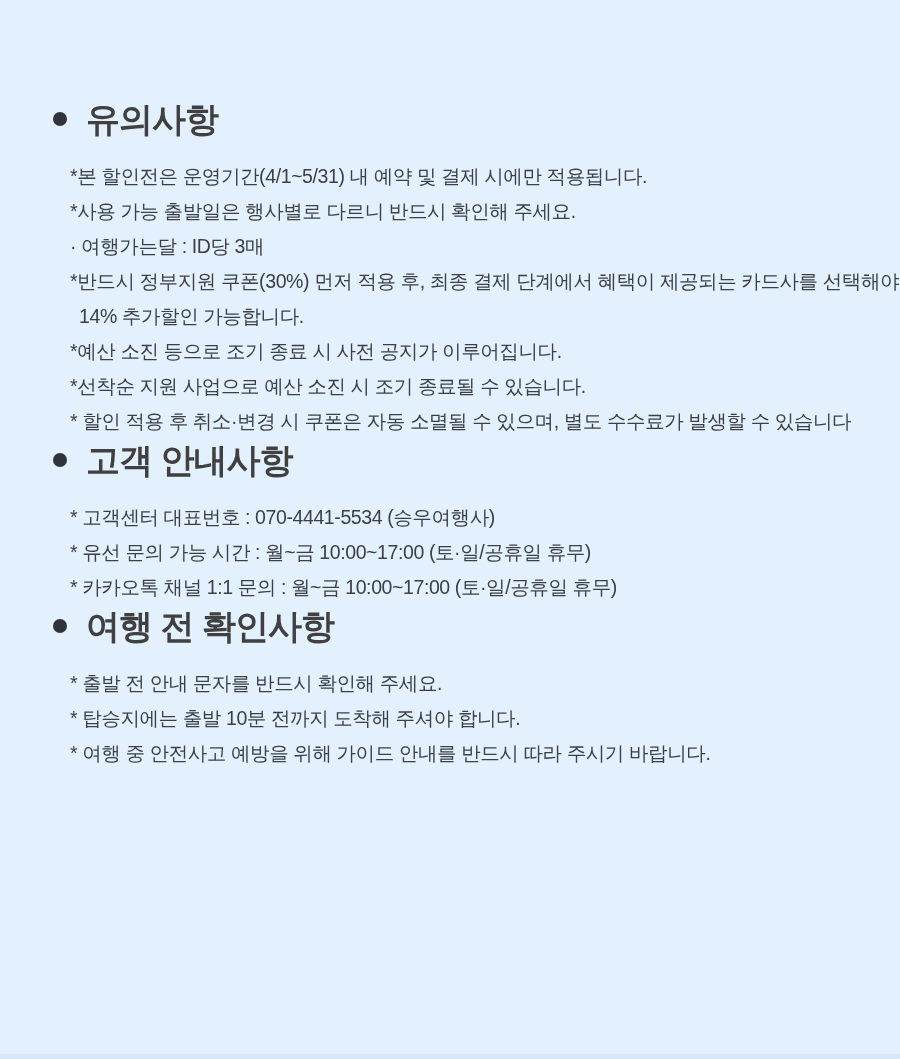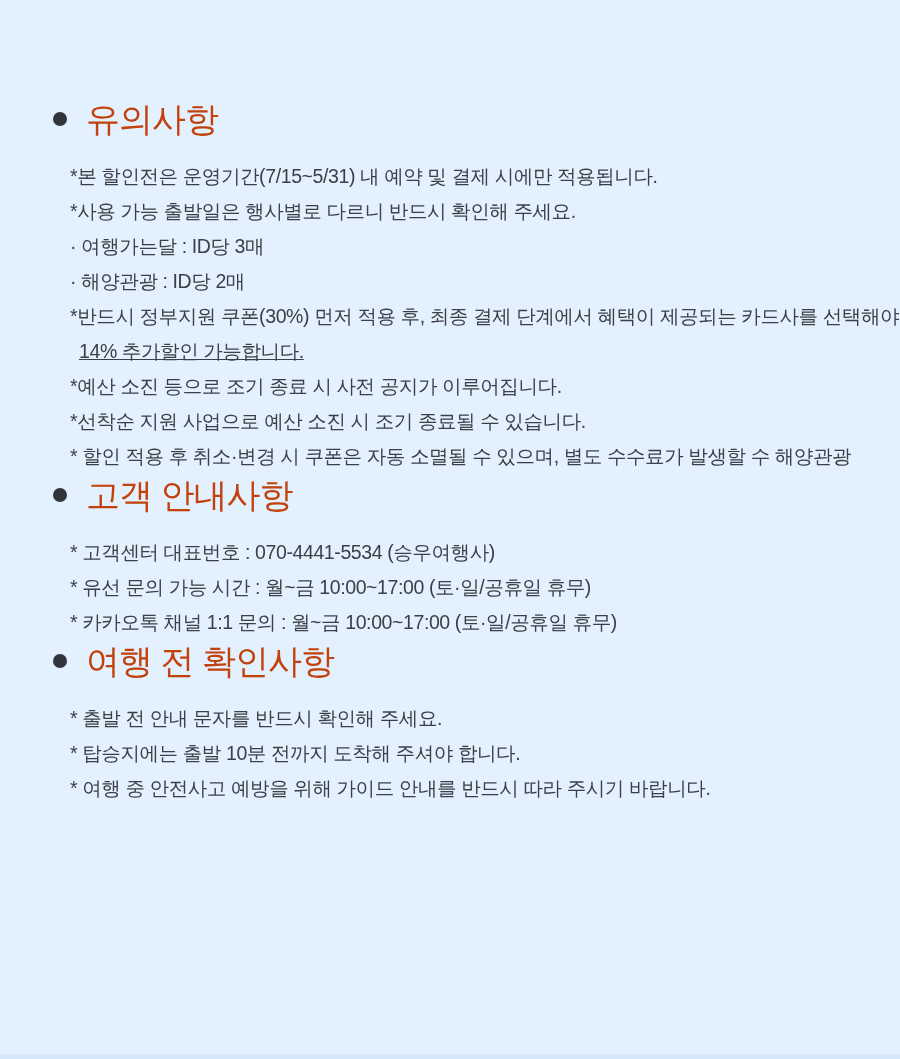--- a/index.html
+++ b/index.html
@@ -34,39 +34,38 @@
     flex: 0 0 auto;
     width: 14px;
     height: 14px;
     border-radius: 50%;
     background: #31353b;
   }
   .section-title {
     margin: 0;
     font-size: 34px;
     line-height: 42px;
-    font-weight: 400;
-    color: #c2410c;
+    font-weight: 700;
+    color: #404040;
     letter-spacing: -1px;
   }
   .section-list {
     margin: 19px 0 0 17px;
   }
   .line {
     margin: 0;
     font-size: 19.5px;
     line-height: 35px;
     font-weight: 500;
     color: #3c4046;
     letter-spacing: -0.4px;
     white-space: nowrap;
   }
   .line.cont {
     padding-left: 9px;
-    text-decoration: underline;
   }
   .footer-strip {
     position: absolute;
     left: 0;
     bottom: 0;
     width: 100%;
     height: 5px;
     background: #d6e7f9;
   }
 </style>
@@ -75,29 +74,28 @@
 
 <div class="page">
   <div class="content">
 
     <section class="section">
       <div class="section-header">
         <span class="bullet"></span>
         <h2 class="section-title">유의사항</h2>
       </div>
       <div class="section-list">
-        <p class="line">*본 할인전은 운영기간(7/15~5/31) 내 예약 및 결제 시에만 적용됩니다.</p>
+        <p class="line">*본 할인전은 운영기간(4/1~5/31) 내 예약 및 결제 시에만 적용됩니다.</p>
         <p class="line">*사용 가능 출발일은 행사별로 다르니 반드시 확인해 주세요.</p>
         <p class="line">· 여행가는달 : ID당 3매</p>
-        <p class="line">· 해양관광 : ID당 2매</p>
         <p class="line">*반드시 정부지원 쿠폰(30%) 먼저 적용 후, 최종 결제 단계에서 혜택이 제공되는 카드사를 선택해야</p>
         <p class="line cont">14% 추가할인 가능합니다.</p>
         <p class="line">*예산 소진 등으로 조기 종료 시 사전 공지가 이루어집니다.</p>
         <p class="line">*선착순 지원 사업으로 예산 소진 시 조기 종료될 수 있습니다.</p>
-        <p class="line">* 할인 적용 후 취소·변경 시 쿠폰은 자동 소멸될 수 있으며, 별도 수수료가 발생할 수 해양관광</p>
+        <p class="line">* 할인 적용 후 취소·변경 시 쿠폰은 자동 소멸될 수 있으며, 별도 수수료가 발생할 수 있습니다</p>
       </div>
     </section>
 
     <section class="section">
       <div class="section-header">
         <span class="bullet"></span>
         <h2 class="section-title">고객 안내사항</h2>
       </div>
       <div class="section-list">
         <p class="line">* 고객센터 대표번호 : 070-4441-5534 (승우여행사)</p>

